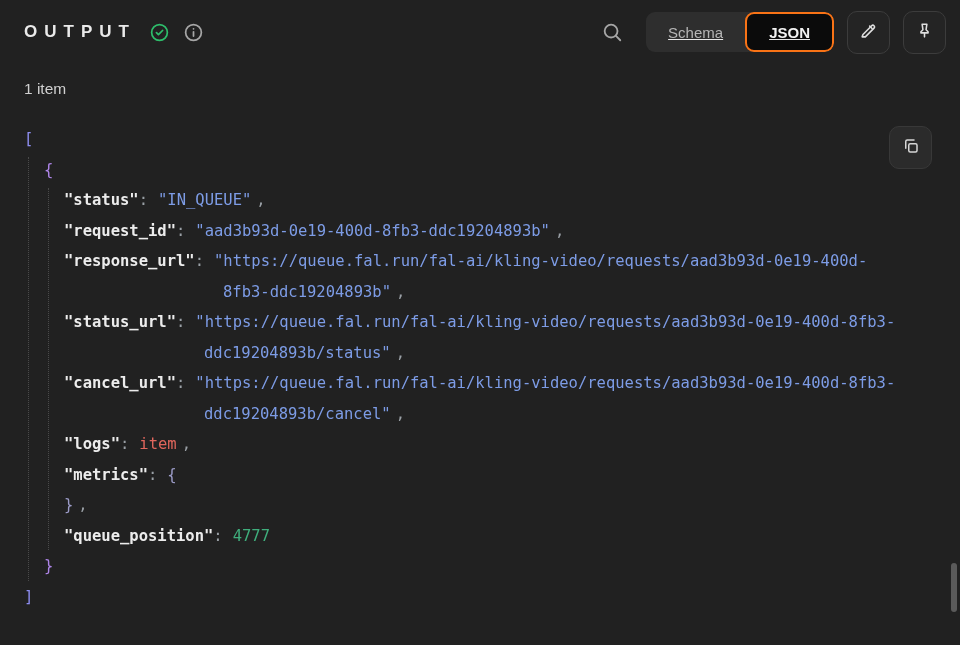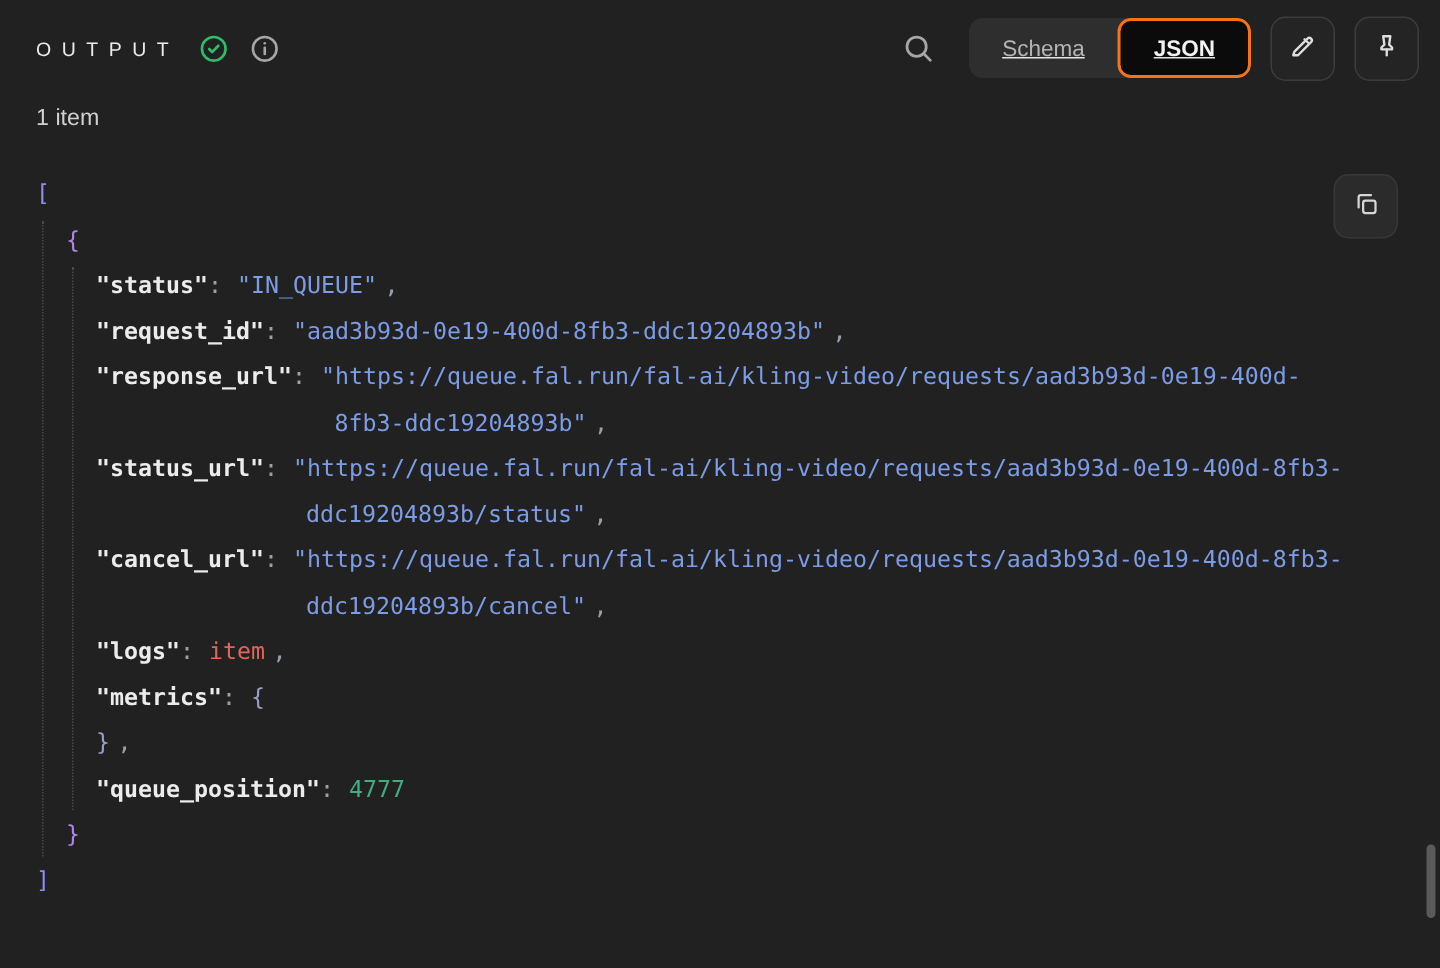--- a/index.html
+++ b/index.html
@@ -14,22 +14,22 @@
   
   .header {
     height:64px;
     display:flex;
     align-items:center;
     justify-content:space-between;
     padding:0 14px 0 24px;
   }
   .h-left { display:flex; align-items:center; gap:13px; }
   .title {
-    font-size:13px;
-    font-weight:400;
+    font-size:17px;
+    font-weight:700;
     letter-spacing:7px;
     color:#eaeaea;
   }
   .hicon { display:flex; align-items:center; justify-content:center; }
   .hicon svg { display:block; }
   .check-icon { color:#2ebd6b; }
   .info-icon  { color:#a6a6a6; cursor:pointer; }
   .h-right { display:flex; align-items:center; gap:13px; }
   .search-icon { color:#a6a6a6; cursor:pointer; margin-right:10px; }
 
@@ -63,21 +63,21 @@
     border-radius:10px;
     background:#242424;
     border:1px solid #3c3c3c;
     display:flex; align-items:center; justify-content:center;
     cursor:pointer;
     color:#dedede;
   }
 
   
   .meta {
-    margin:6px 0 0 24px;
+    margin:16px 0 0 24px;
     font-size:15.5px;
     color:#d0d0d0;
   }
 
   
   .code {
     position:relative;
     margin-top:20px;
     padding:6px 24px;
     font-family:"DejaVu Sans Mono", monospace;

